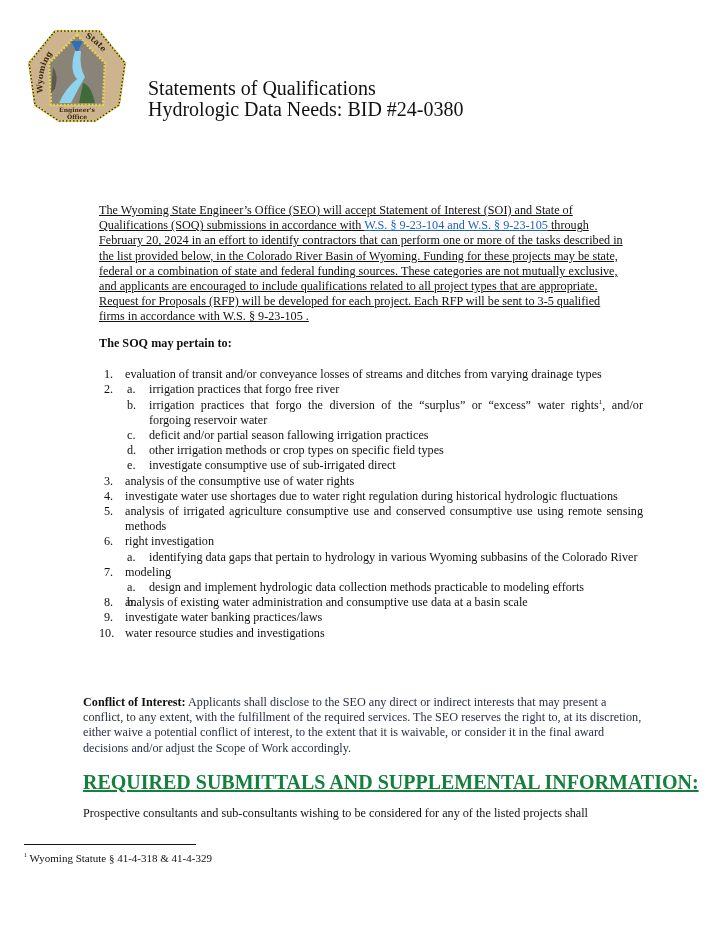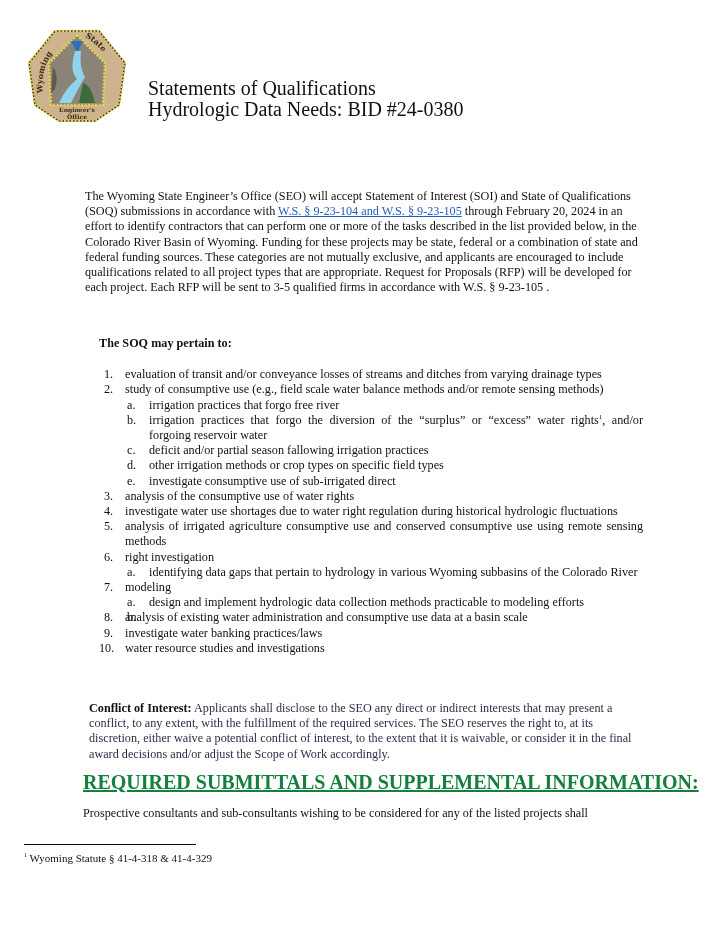--- a/index.html
+++ b/index.html
@@ -3,33 +3,33 @@
 <meta charset="utf-8">
 <style>
   html, body { margin:0; padding:0; background:#ffffff; }
   body { width:727px; height:931px; position:relative; overflow:hidden;
          font-family:"Liberation Serif", "DejaVu Serif", serif; color:#111; }
   .logo { position:absolute; left:25px; top:23px; width:104px; height:102px; }
   .title { position:absolute; left:148px; top:78px; font-size:20px; line-height:21px; color:#111; }
   .title div { white-space:nowrap; }
   .content { position:absolute; left:83px; width:560px; font-size:12.2px; line-height:15.2px; }
   .intro { top:187px; }
-  .intro p { margin:2px; }
+  .intro p { margin:16px;text-decoration:underline; }
   .link { color:#1f5fbf; text-decoration:underline; cursor:pointer; }
   .soq { top:320px; }
   .soq .heading { font-weight:bold; margin:16px; }
   ol.main { margin:0; padding:0; list-style:none; }
   ol.main > li { position:relative; padding-left:42px; text-align:justify; }
   ol.main > li .num { position:absolute; left:21px; top:0; }
   ol.sub { margin:0; padding:0; list-style:none; }
   ol.sub > li { position:relative; padding-left:44px; margin-left:22px; text-align:justify; }
   ol.sub > li .num { position:absolute; left:22px; top:0; }
   sup { font-size:7px; line-height:0; vertical-align:super; }
   .coi { top:695px; color:#2b2f45; }
-  .coi p { margin:6px; }
+  .coi p { margin:0; }
   .coi b { color:#111; }
   .req { position:absolute; left:83px; top:771px; font-size:20px; font-weight:bold; text-decoration:underline; color:#15803d; white-space:nowrap; }
   .prospect { top:806px; white-space:nowrap; }
   .fn-rule { position:absolute; left:24px; top:844px; width:172px; height:1px; background:#111; }
   .footnote { position:absolute; left:24px; top:852px; font-size:11px; color:#111; white-space:nowrap; }
   .footnote sup { font-size:6px; }
 </style>
 </head>
 <body>
 
@@ -61,21 +61,21 @@
 <div class="content intro">
   <p>
     <span>The Wyoming State Engineer’s Office (SEO) will accept Statement of Interest (SOI) and State of Qualifications (SOQ) submissions in accordance with </span><a class="link">W.S. § 9-23-104 and W.S. § 9-23-105</a><span> through February 20, 2024 in an effort to identify contractors that can perform one or more of the tasks described in the list provided below, in the Colorado River Basin of Wyoming. Funding for these projects may be state, federal or a combination of state and federal funding sources. These categories are not mutually exclusive, and applicants are encouraged to include qualifications related to all project types that are appropriate.  Request for Proposals (RFP) will be developed for each project.  Each RFP will be sent to 3-5 qualified firms in accordance with W.S. § 9-23-105 .</span>
   </p>
 </div>
 
 <div class="content soq">
   <p class="heading">The SOQ may pertain to:</p>
   <ol class="main">
     <li><span class="num">1.</span><span>evaluation of transit and/or conveyance losses of streams and ditches from varying drainage types</span></li>
-    <li><span class="num">2.</span><span>study of consumptive use (e.g., field scale water balance methods and/or remote sensing methods)</span>
+    <li><span class="num">2.</span>
       <ol class="sub" style="margin-left:-42px;">
         <li><span class="num">a.</span><span>irrigation practices that forgo free river</span></li>
         <li><span class="num">b.</span><span>irrigation practices that forgo the diversion of the “surplus” or “excess” water rights</span><sup>1</sup><span>, and/or forgoing reservoir water</span></li>
         <li><span class="num">c.</span><span>deficit and/or partial season fallowing irrigation practices</span></li>
         <li><span class="num">d.</span><span>other irrigation methods or crop types on specific field types</span></li>
         <li><span class="num">e.</span><span>investigate consumptive use of sub-irrigated direct</span></li>
       </ol>
     </li>
     <li><span class="num">3.</span><span>analysis of the consumptive use of water rights</span></li>
     <li><span class="num">4.</span><span>investigate water use shortages due to water right regulation during historical hydrologic fluctuations</span></li>

